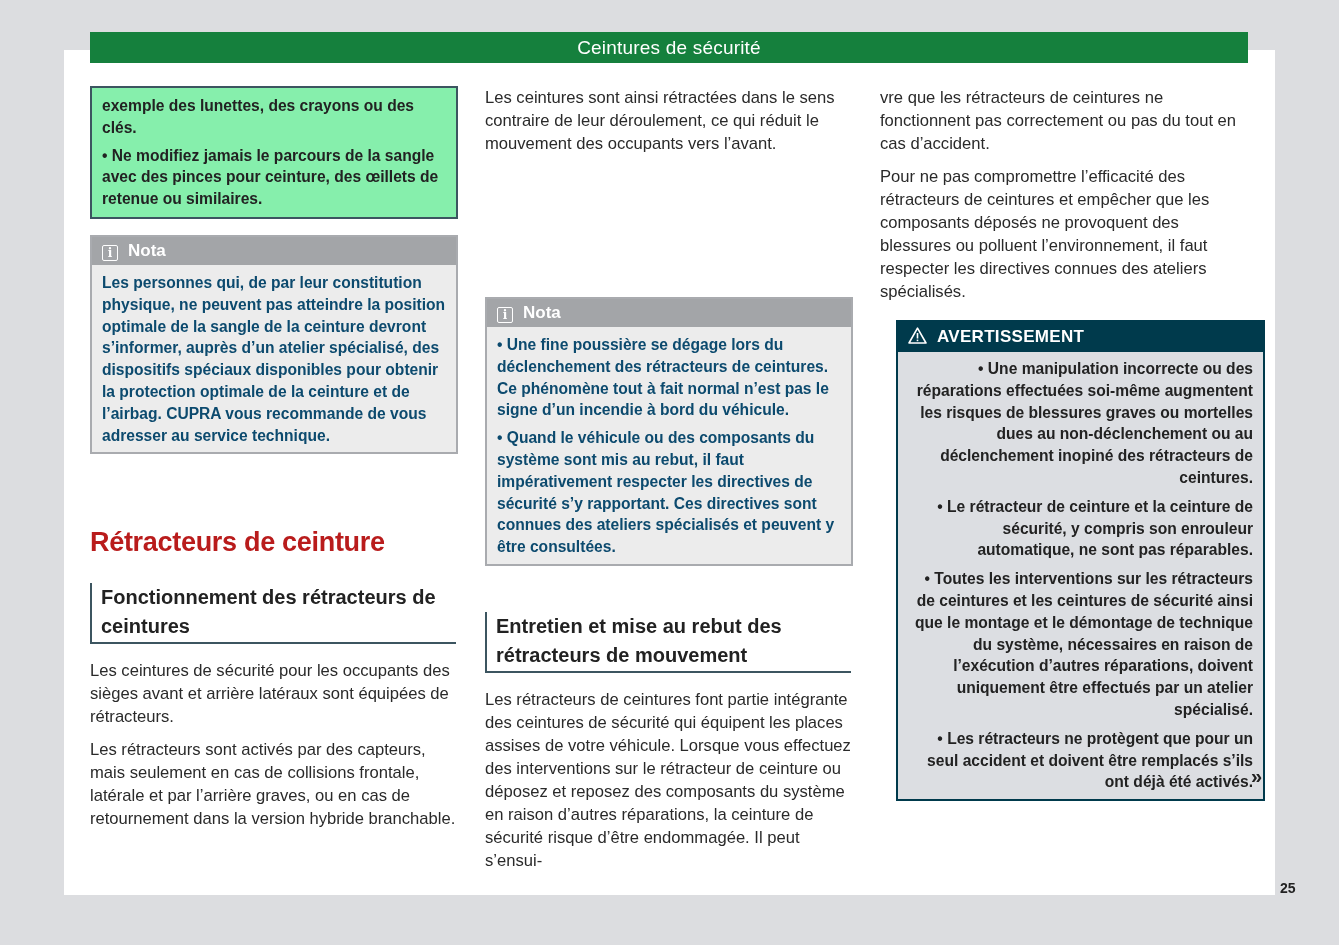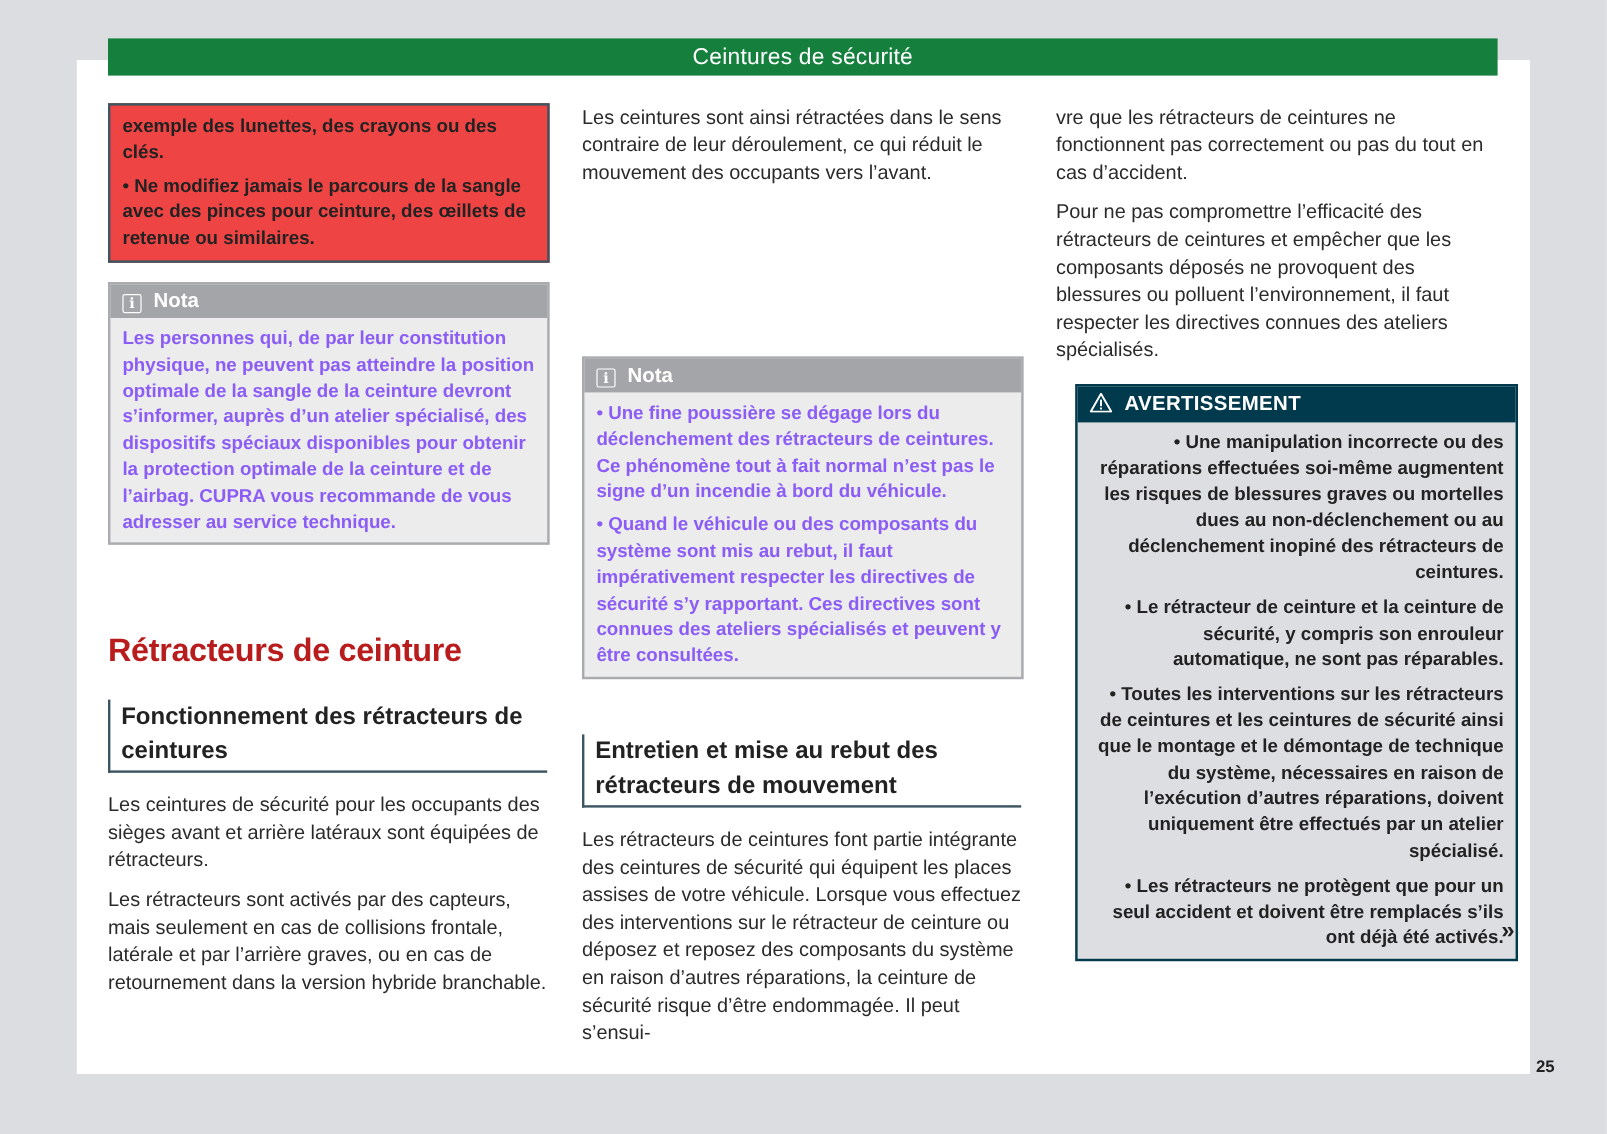--- a/index.html
+++ b/index.html
@@ -4,28 +4,28 @@
 <style>
   html, body { margin:0; padding:0; }
   body { width:1339px; height:945px; background:#dcdde0; position:relative; overflow:hidden;
          font-family:"Liberation Sans", "DejaVu Sans", sans-serif; color:#222; }
   .page { position:absolute; left:64px; top:50px; width:1211px; height:845px; background:#ffffff; }
   .header-band { position:absolute; left:90px; top:32px; width:1158px; height:31px; background:#15803d;
                  color:#fff; font-size:19px; text-align:center; line-height:31px; letter-spacing:0.2px; }
   .col { position:absolute; top:0; width:368px; }
   .col1 { left:90px; } .col2 { left:485px; } .col3 { left:880px; }
   p.body { font-size:16.6px; line-height:23px; margin:0 0 10px 0; color:#2a2a2a; }
-  .box { border:2px solid #3c5560; background:#ef4444; }
+  .box { border:2px solid #3c5560; background:#86efac; }
   .box .inner { padding:6px 10px 7px 10px; }
   .box p { font-size:15.6px; line-height:21.8px; font-weight:bold; margin:0 0 6px 0; color:#222; }
   .box p:last-child { margin-bottom:0; }
   .nota { border:2px solid #a9abaf; background:#ececec; }
   .nota .hd { background:#a3a5a8; color:#fff; height:28px; line-height:28px; font-weight:bold; font-size:17px; padding-left:10px; }
   .nota .inner { padding:7px 10px 6px 10px; }
-  .nota p { font-size:15.6px; line-height:21.8px; font-weight:bold; margin:0 0 6px 0; color:#8b5cf6; }
+  .nota p { font-size:15.6px; line-height:21.8px; font-weight:bold; margin:0 0 6px 0; color:#0c4a6e; }
   .nota p:last-child { margin-bottom:0; }
   .info-ic { display:inline-block; width:14px; height:14px; border:1.5px solid #fff; border-radius:2px; font-size:12px; line-height:14px;
              text-align:center; margin-right:10px; vertical-align:-1px; font-family:"DejaVu Serif", serif; font-weight:bold; }
   .warn { border:2px solid #003a4c; background:#dcdee2;margin-left:16px; }
   .warn .hd { background:#003a4c; color:#fff; height:30px; line-height:30px; font-weight:bold; font-size:17px; padding-left:10px; letter-spacing:0.3px; }
   .warn .inner { padding:6px 10px 6px 10px;text-align:right; }
   .warn p { font-size:15.6px; line-height:21.8px; font-weight:bold; margin:0 0 7px 0; color:#222; }
   .warn p:last-child { margin-bottom:0; }
   .h1 { font-size:27px; font-weight:bold; color:#b91c1c; margin:0; letter-spacing:-0.3px; }
   .h2 { border-left:2px solid #3c5560; border-bottom:2px solid #3c5560; padding:0 0 2px 9px;

